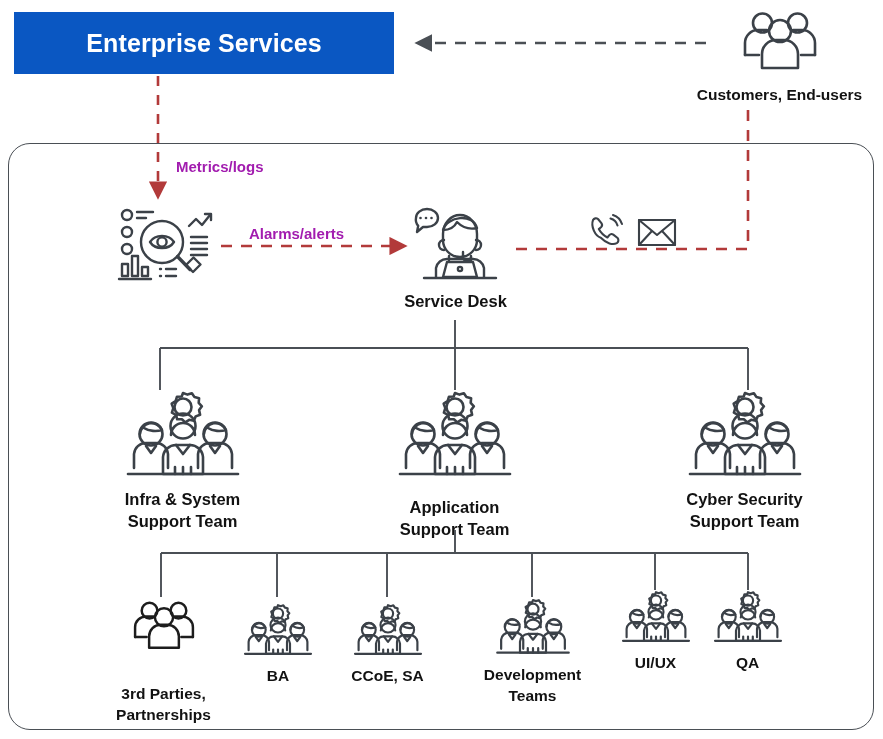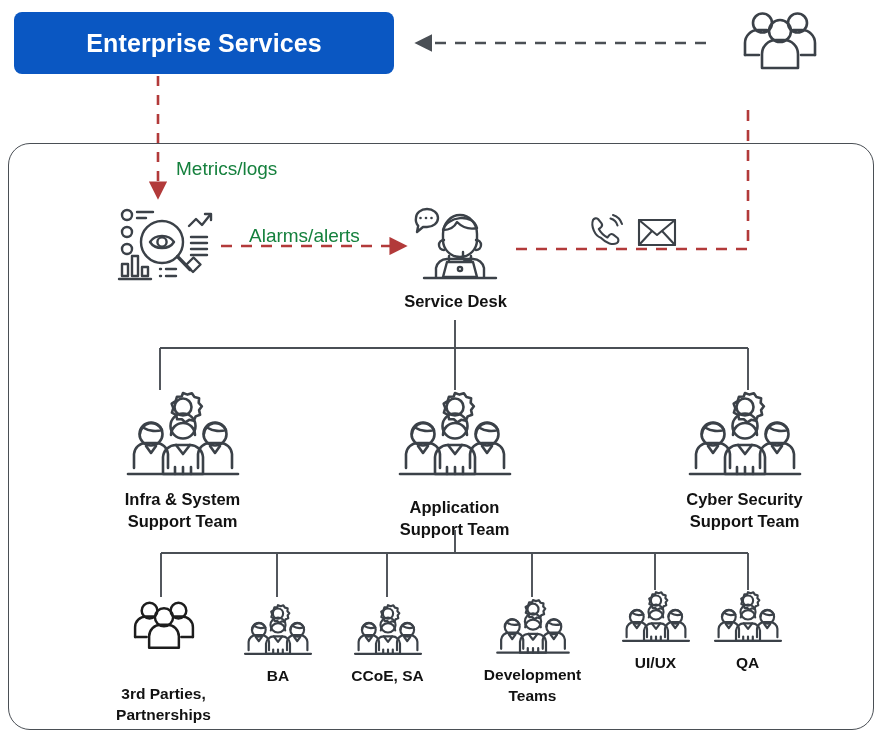--- a/index.html
+++ b/index.html
@@ -20,21 +20,21 @@
   }
   .abs { position: absolute; }
 
   
   #enterprise-banner {
     left: 14px;
     top: 12px;
     width: 380px;
     height: 62px;
     background: #0a57c2;
-    border-radius: 8px;
+    border-radius: 0;
     display: flex;
     align-items: center;
     justify-content: center;
   }
   #enterprise-banner .label {
     color: #ffffff;
     font-size: 25px;
     font-weight: 700;
     letter-spacing: .1px;
   }
@@ -80,23 +80,23 @@
     font-weight: 700;
     color: #121212;
     line-height: 1.33;
     margin-top: 7px;
     white-space: pre-line;
   }
   .node.big .caption { font-size: 16.5px; }
 
   
   .edge-label {
-    font-size: 19px;
-    color: #15803d;
-    font-weight: 400;
+    font-size: 15px;
+    color: #a21caf;
+    font-weight: 700;
     white-space: nowrap;
   }
 
   svg.ink { display: block; overflow: visible; }
   #wires { left: 0; top: 0; width: 883px; height: 739px; pointer-events: none; }
 </style>
 </head>
 <body>
 
 <div id="stage">
@@ -115,20 +115,21 @@
           <circle cx="28.5" cy="13" r="9.5"></circle>
           <path d="M11 45 L11 33 a13 13 0 0 1 13 -13 h9"></path>
           <circle cx="63.5" cy="13" r="9.5"></circle>
           <path d="M81 45 L81 33 a13 13 0 0 0 -13 -13 h-9"></path>
           <path d="M11 45 h14 M67 45 h14"></path>
           <circle cx="46" cy="21" r="11"></circle>
           <path d="M28 58 L28 44 a14 14 0 0 1 14 -14 h8 a14 14 0 0 1 14 14 L64 58 Z"></path>
         </g>
       </svg>
     </span>
+    <span class="caption">Customers, End-users</span>
   </div>
 
   <div class="abs node big" style="left:82px; top:206px; width:165px;">
     <span>
       <svg class="ink" width="96" height="78" viewBox="0 0 96 78">
         <g fill="none" stroke="#3b4148" stroke-width="2.4" stroke-linecap="round" stroke-linejoin="round">
           <circle cx="10" cy="9" r="5"></circle>
           <circle cx="10" cy="26" r="5"></circle>
           <circle cx="10" cy="43" r="5"></circle>
           <path d="M20 6 h16 M20 12 h9"></path>

